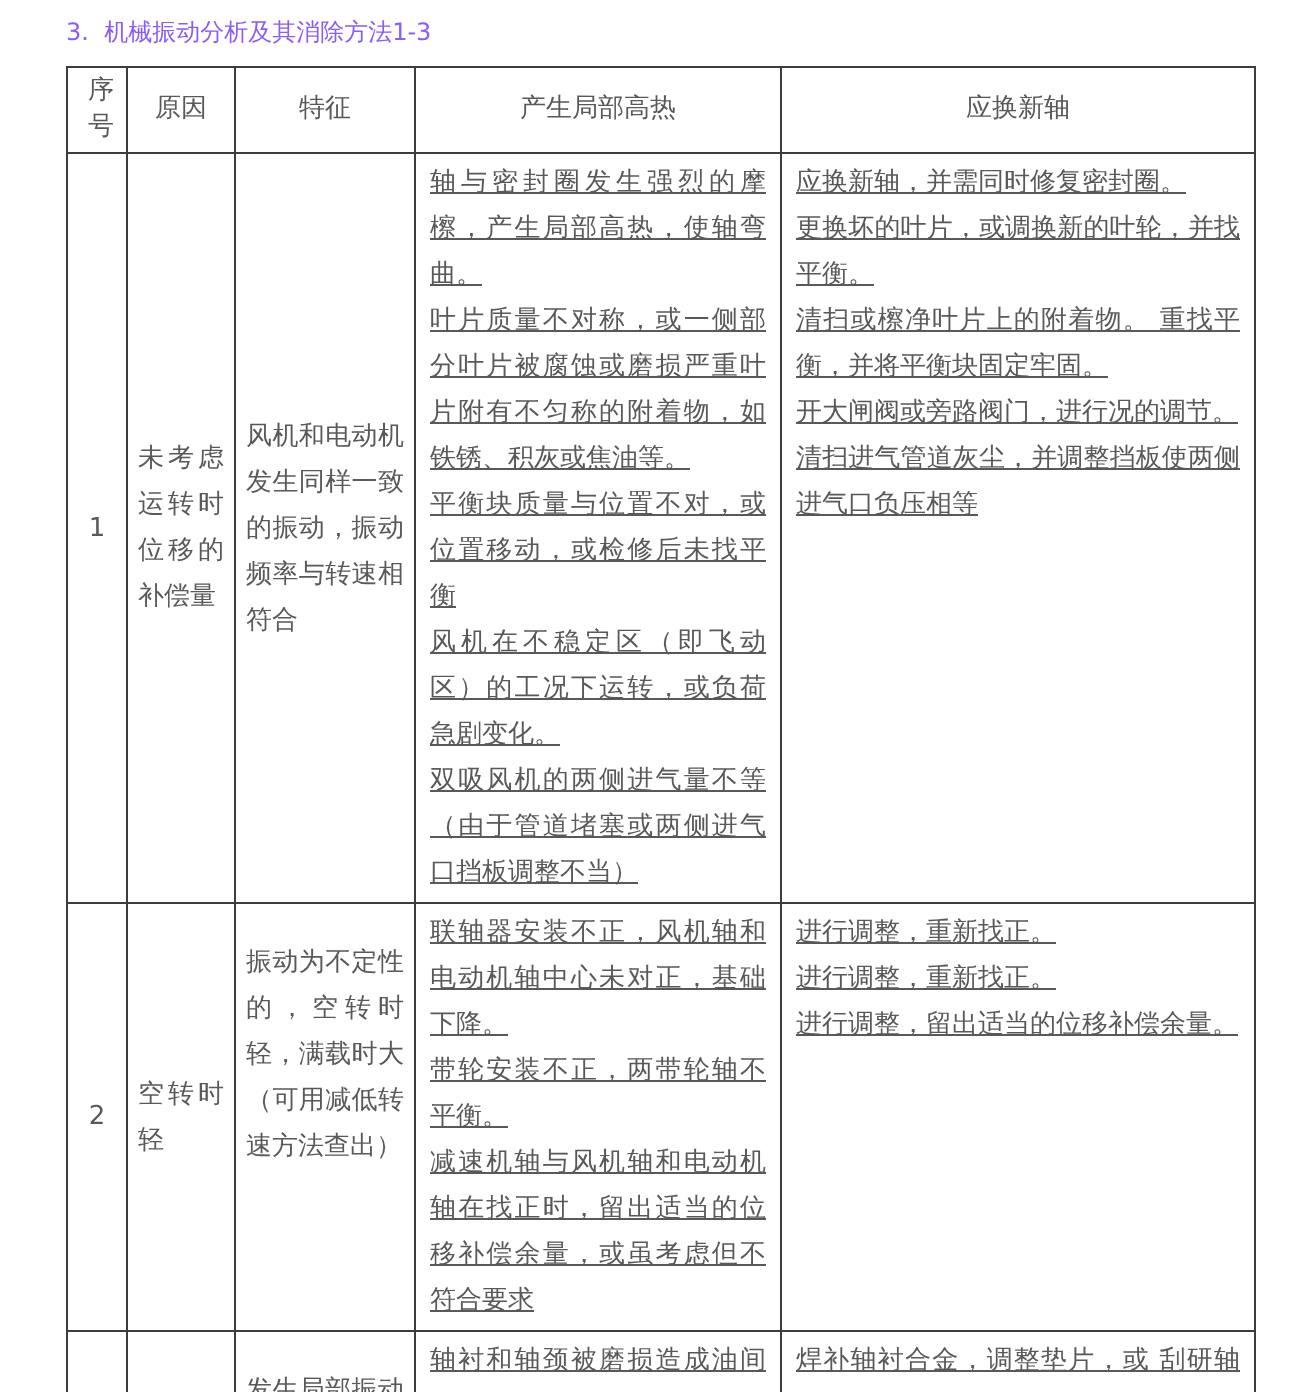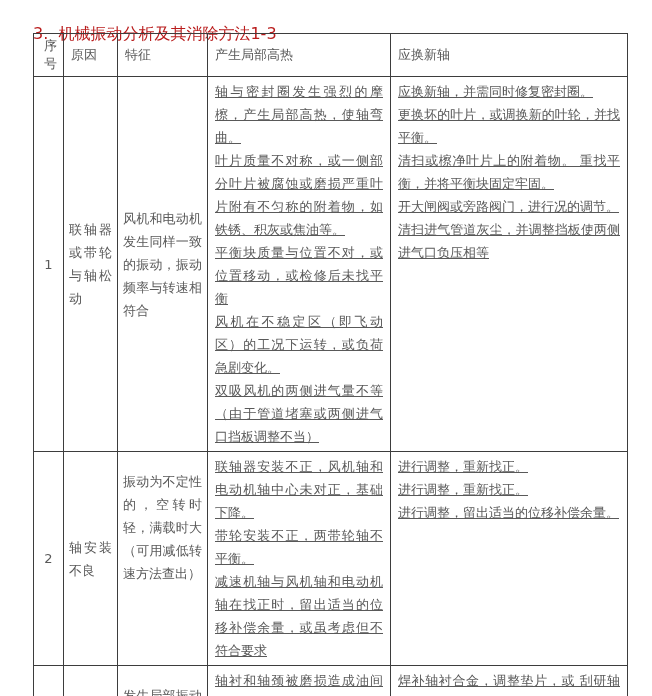--- a/index.html
+++ b/index.html
@@ -11,24 +11,24 @@
     position: relative;
     width: 652px;
     height: 696px;
     overflow: hidden;
     font-family: "DejaVu Sans", sans-serif;
     color: #595959;
   }
   .doc-title {
     position: absolute;
     left: 33px;
-    top: 25px;
-    font-size: 16px;
+    top: 7px;
+    font-size: 12px;
     line-height: 18px;
-    color: #b91c1c;
+    color: #8b5cf6;
     white-space: pre;
   }
   table.vib-table {
     position: absolute;
     left: 33px;
     top: 33px;
     width: 594px;
     border-collapse: collapse;
     table-layout: fixed;
   }
@@ -36,21 +36,21 @@
     border: 1px solid #3d3d3d;
     font-size: 13px;
     font-weight: normal;
     color: #595959;
     overflow: hidden;
   }
   .vib-table th {
     height: 38px;
     padding: 2px 7px;
     line-height: 18px;
-    text-align: left;
+    text-align: center;
     vertical-align: middle;
   }
   .vib-table th.h-no {
     padding: 2px 6px;
     text-align: right;
   }
   .vib-table td {
     line-height: 23px;
     text-align: justify;
     text-justify: inter-character;
@@ -97,36 +97,36 @@
       <th class="h-no">序号</th>
       <th>原因</th>
       <th>特征</th>
       <th>产生局部高热</th>
       <th>应换新轴</th>
     </tr>
   </thead>
   <tbody>
     <tr class="r1">
       <td class="cell-no">1</td>
-      <td class="cell-cause">联轴器或带轮与轴松动</td>
+      <td class="cell-cause">未考虑运转时位移的补偿量</td>
       <td class="cell-feature va-m">风机和电动机发生同样一致的振动，振动频率与转速相符合</td>
       <td class="cell-analysis">轴与密封圈发生强烈的摩檫，产生局部高热，使轴弯曲。
 叶片质量不对称，或一侧部分叶片被腐蚀或磨损严重叶片附有不匀称的附着物，如铁锈、积灰或焦油等。
 平衡块质量与位置不对，或位置移动，或检修后未找平衡
 风机在不稳定区（即飞动区）的工况下运转，或负荷急剧变化。
 双吸风机的两侧进气量不等（由于管道堵塞或两侧进气口挡板调整不当）</td>
       <td class="cell-solution">应换新轴，并需同时修复密封圈。
 更换坏的叶片，或调换新的叶轮，并找平衡。
 清扫或檫净叶片上的附着物。 重找平衡，并将平衡块固定牢固。
 开大闸阀或旁路阀门，进行况的调节。
 清扫进气管道灰尘，并调整挡板使两侧进气口负压相等</td>
     </tr>
     <tr class="r2">
       <td class="cell-no">2</td>
-      <td class="cell-cause">轴安装不良</td>
+      <td class="cell-cause">空转时轻</td>
       <td class="cell-feature va-t">振动为不定性的，空转时轻，满载时大（可用减低转速方法查出）</td>
       <td class="cell-analysis">联轴器安装不正，风机轴和电动机轴中心未对正，基础下降。
 带轮安装不正，两带轮轴不平衡。
 减速机轴与风机轴和电动机轴在找正时，留出适当的位移补偿余量，或虽考虑但不符合要求</td>
       <td class="cell-solution">进行调整，重新找正。
 进行调整，重新找正。
 进行调整，留出适当的位移补偿余量。</td>
     </tr>
     <tr class="r3">
       <td class="cell-no">3</td>

